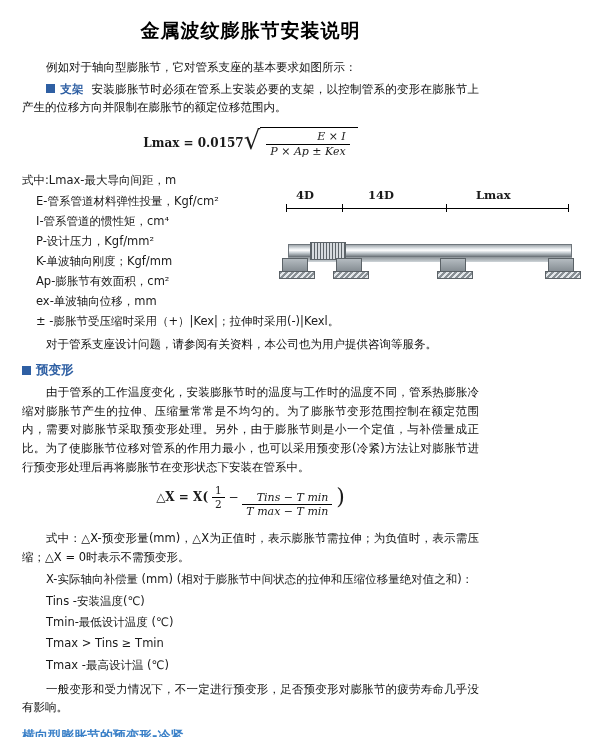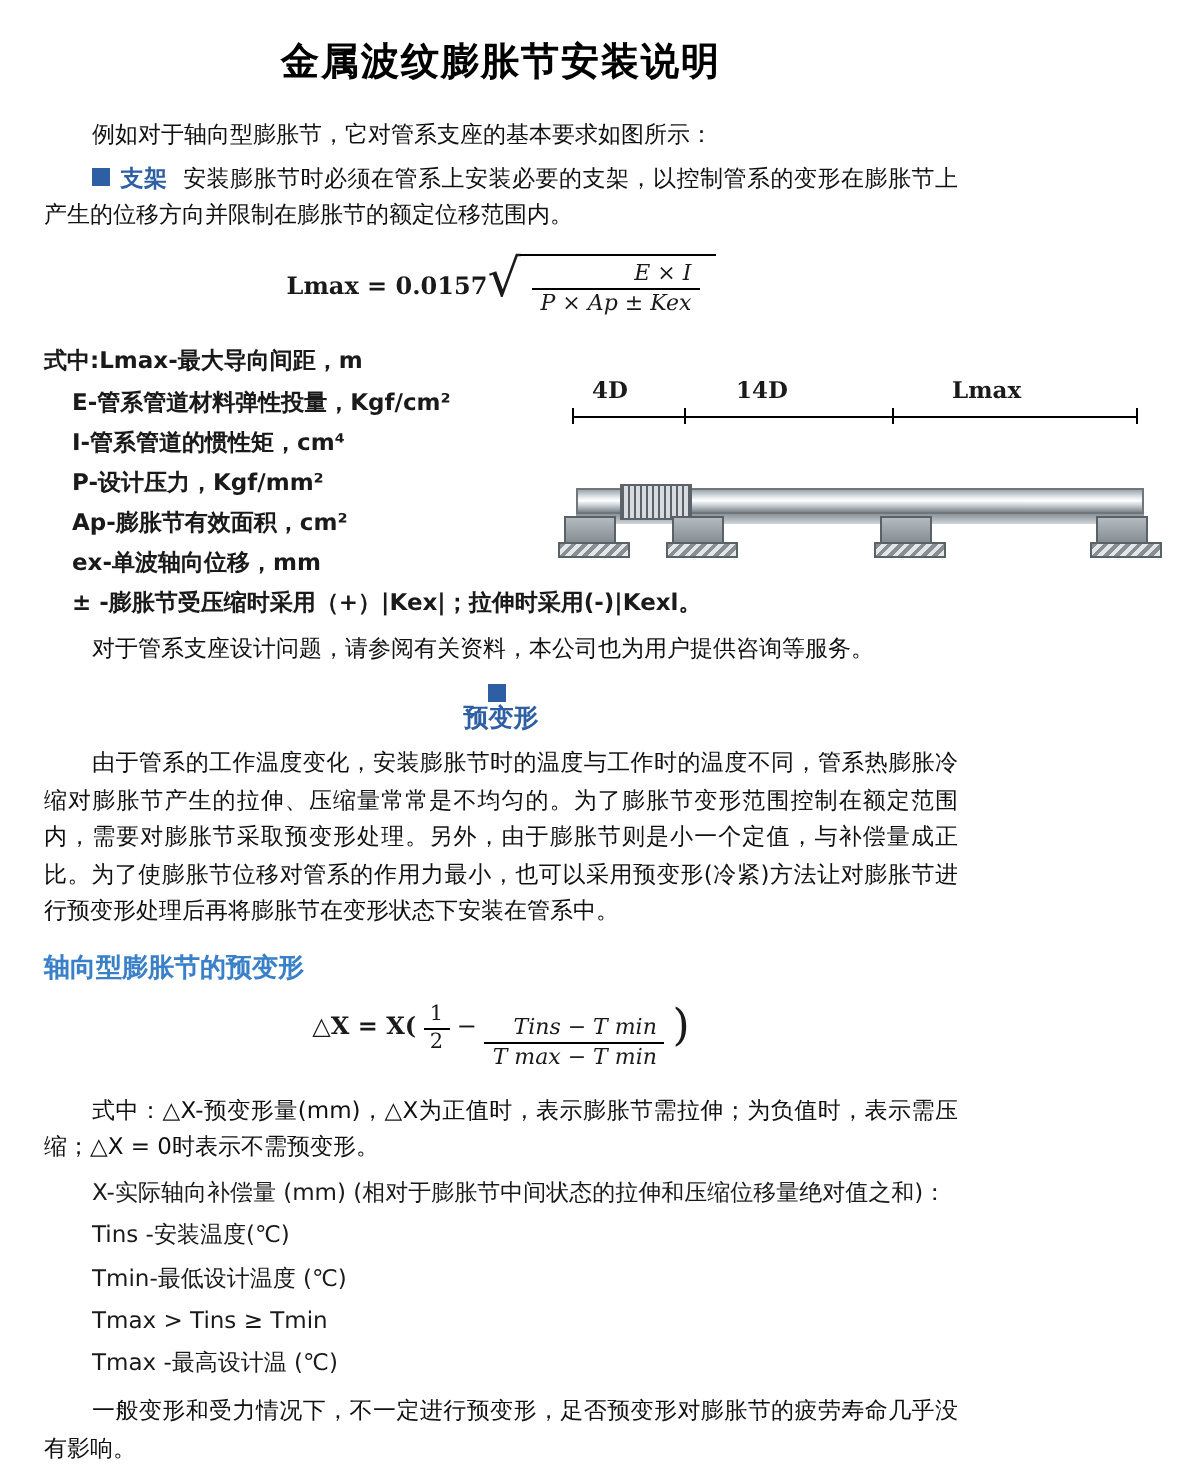--- a/index.html
+++ b/index.html
@@ -30,21 +30,20 @@
     letter-spacing: 1px;
     color: #000;
   }
   .sec-head {
     display: flex;
     align-items: center;
     margin: 6px 0 4px 0;
     font-size: 12.5px;
     font-weight: bold;
     color: #2e5fa3;
-    flex-direction: column;
   }
   .sq {
     width: 9px; height: 9px;
     background: #2e5fa3;
     display: inline-block;
     margin-right: 5px;
     flex: none;
   }
   p.para {
     font-size: 11.5px;
@@ -107,21 +106,21 @@
     margin: 4px 0 0 0;
   }
   .legend-list .li { white-space: nowrap; }
   .legend-list .li.first { margin-left: 0; }
   .legend-list .li.ind { margin-left: 14px; }
   .two-col {
     display: flex;
     align-items: flex-start;
     gap: 6px;
   }
-  .left-col { width: 252px; flex: none; font-weight: bold; }
+  .left-col { width: 252px; flex: none; }
   .right-col { flex: 1; padding-top: 22px; }
   
   .diagram {
     position: relative;
     width: 300px;
     height: 110px;
     margin-top: 0;
   }
   .dim-row {
     position: relative;
@@ -242,20 +241,21 @@
     </div>
   </div>
 
   <div class="two-col">
     <div class="left-col">
       <div class="legend-list">
         <div class="li first">式中:Lmax-最大导向间距，m</div>
         <div class="li ind">E-管系管道材料弹性投量，Kgf/cm²</div>
         <div class="li ind">I-管系管道的惯性矩，cm⁴</div>
         <div class="li ind">P-设计压力，Kgf/mm²</div>
+        <div class="li ind">K-单波轴向刚度；Kgf/mm</div>
         <div class="li ind">Ap-膨胀节有效面积，cm²</div>
         <div class="li ind">ex-单波轴向位移，mm</div>
         <div class="li ind">± -膨胀节受压缩时采用（+）|Kex|；拉伸时采用(-)|Kexl。</div>
       </div>
     </div>
 
     <div class="right-col">
       <div class="diagram">
         <div class="dim-row">
           <span class="dim-label" style="left:16px;">4D</span>
@@ -284,21 +284,20 @@
 
   <p class="para indent" style="margin-top:4px;">对于管系支座设计问题，请参阅有关资料，本公司也为用户提供咨询等服务。</p>
 
   <div class="sec-head" style="margin-top:8px;">
     <span class="sq"></span>
     <span>预变形</span>
   </div>
 
   <p class="para indent">由于管系的工作温度变化，安装膨胀节时的温度与工作时的温度不同，管系热膨胀冷缩对膨胀节产生的拉伸、压缩量常常是不均匀的。为了膨胀节变形范围控制在额定范围内，需要对膨胀节采取预变形处理。另外，由于膨胀节则是小一个定值，与补偿量成正比。为了使膨胀节位移对管系的作用力最小，也可以采用预变形(冷紧)方法让对膨胀节进行预变形处理后再将膨胀节在变形状态下安装在管系中。</p>
 
-  <div class="subhead-blue">轴向型膨胀节的预变形</div>
 
   <div class="mathline">
     <span class="big">△X = X(</span>
     <span class="half">
       <span class="num">1</span>
       <span class="den">2</span>
     </span>
     <span>−</span>
     <span class="frac">
       <span class="num">Tins − T min</span>

